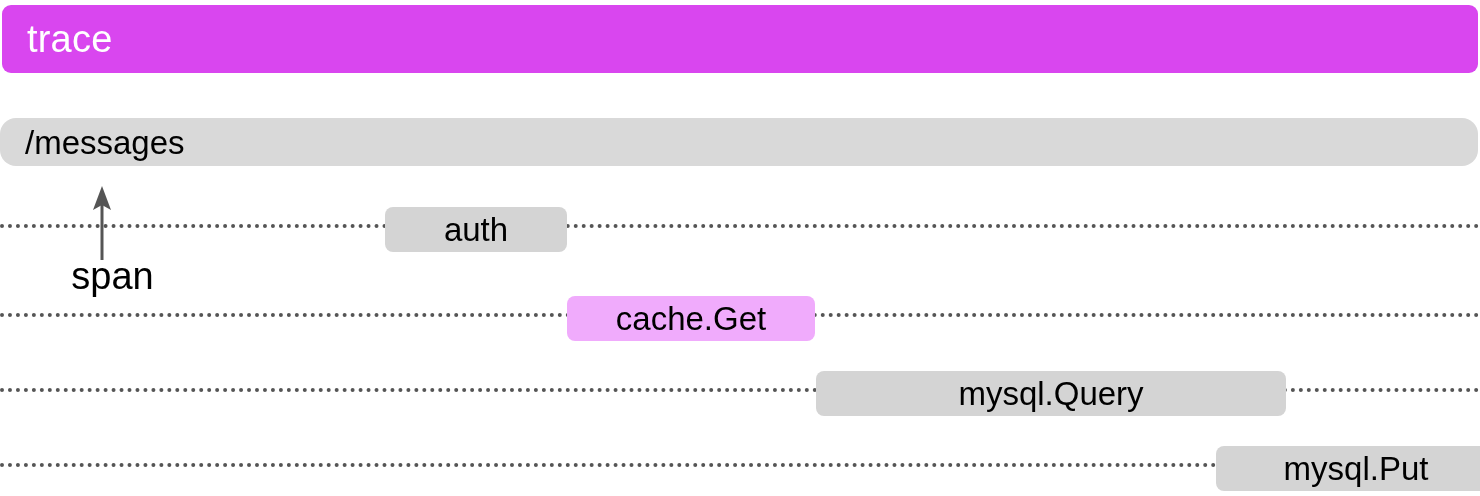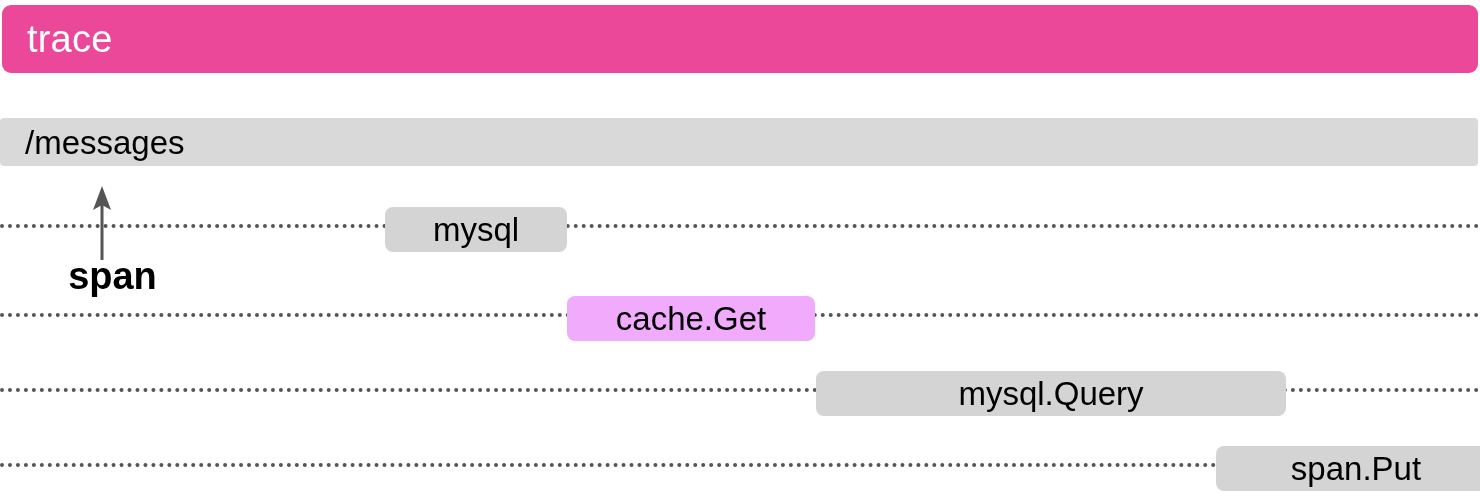--- a/index.html
+++ b/index.html
@@ -21,21 +21,21 @@
     background: #ffffff;
   }
 
   
   .trace-bar {
     position: absolute;
     left: 2px;
     top: 5px;
     width: 1476px;
     height: 68px;
-    background: #ec4899;
+    background: #d946ef;
     border-radius: 9px;
     box-sizing: border-box;
   }
   .trace-bar-label {
     position: absolute;
     left: 25px;
     top: 50%;
     transform: translateY(-50%);
     color: #ffffff;
     font-size: 38px;
@@ -45,21 +45,21 @@
   }
 
   
   .root-span-bar {
     position: absolute;
     left: 0px;
     top: 118px;
     width: 1478px;
     height: 48px;
     background: #d9d9d9;
-    border-radius: 4px;
+    border-radius: 16px;
     box-sizing: border-box;
   }
   .root-span-label {
     position: absolute;
     left: 25px;
     top: 50%;
     transform: translateY(-50%);
     color: #000000;
     font-size: 33px;
     line-height: 1;
@@ -117,21 +117,20 @@
   .annotation-label {
     position: absolute;
     left: 45px;
     top: 256px;
     width: 135px;
     text-align: center;
     color: #000000;
     font-size: 38px;
     line-height: 1.1;
     white-space: nowrap;
-    font-weight: bold;
   }
 </style>
 </head>
 <body>
 
 <div id="trace-diagram">
 
   <div class="trace-bar">
     <span class="trace-bar-label">trace</span>
   </div>
@@ -150,30 +149,30 @@
       <div class="timeline-row" style="top: 390px;">
         <div class="row-dotted-line" style="border-top-color: rgb(85, 85, 85);"></div>
       </div>
       <div class="timeline-row" style="top: 465px;">
         <div class="row-dotted-line" style="border-top-color: rgb(85, 85, 85);"></div>
       </div>
     </div>
 
   <div id="span-boxes">
       <div class="span-box" style="left: 385px; top: 207px; width: 182px; background: rgb(212, 212, 212);">
-        <span class="span-box-label">mysql</span>
+        <span class="span-box-label">auth</span>
       </div>
       <div class="span-box" style="left: 567px; top: 296px; width: 248px; background: #f0abfc;">
         <span class="span-box-label">cache.Get</span>
       </div>
       <div class="span-box" style="left: 816px; top: 371px; width: 470px; background: rgb(212, 212, 212);">
         <span class="span-box-label">mysql.Query</span>
       </div>
       <div class="span-box" style="left: 1216px; top: 446px; width: 280px; background: rgb(212, 212, 212);">
-        <span class="span-box-label">span.Put</span>
+        <span class="span-box-label">mysql.Put</span>
       </div>
     </div>
 
   <div class="span-annotation">
     <svg class="annotation-arrow" viewBox="0 0 32 76" xmlns="http://www.w3.org/2000/svg">
       <line x1="16" y1="76" x2="16" y2="14" stroke="#555555" stroke-width="3"></line>
       <polygon points="16,2 25,26 16,21 7,26" fill="#555555"></polygon>
     </svg>
     <span class="annotation-label">span</span>
   </div>

